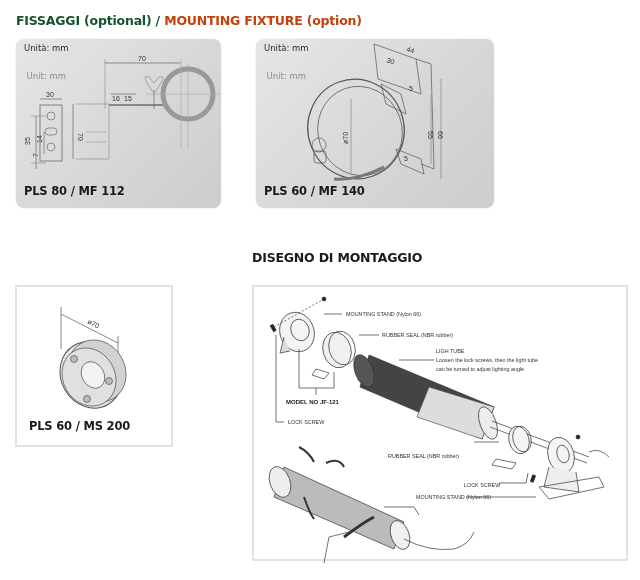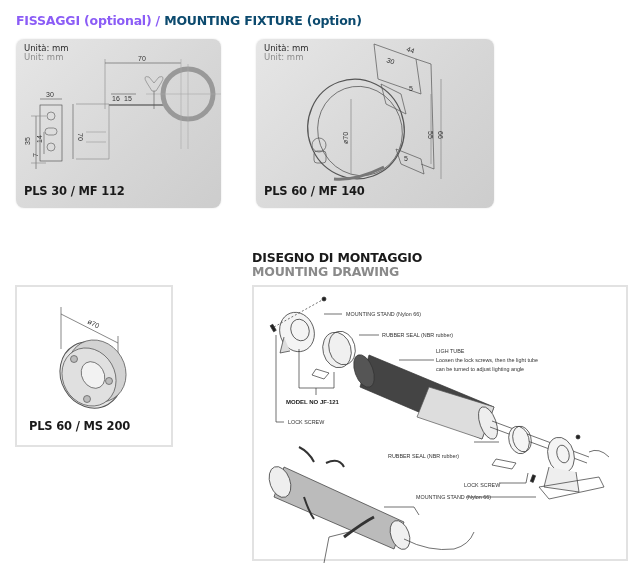--- a/index.html
+++ b/index.html
@@ -1,29 +1,29 @@
 <!DOCTYPE html>
 <html><head>
 <meta charset="utf-8">
 <style>
   * { box-sizing: border-box; margin: 0; padding: 0; }
   html, body { width: 640px; height: 580px; background: #ffffff; overflow: hidden; }
   body { position: relative; font-family: "DejaVu Sans", "Liberation Sans", sans-serif; color: #1a1a1a; }
 
   .section-title { position: absolute; left: 16px; top: 13px; font-size: 12.5px; font-weight: bold; letter-spacing: -0.2px; white-space: nowrap; }
-  .section-title .it { color: #8b5cf6; }
-  .section-title .en { color: #0c4a6e; }
+  .section-title .it { color: #14532d; }
+  .section-title .en { color: #c2410c; }
 
   .panel-gray {
     position: absolute; background: linear-gradient(135deg, #e6e6e6 0%, #d6d6d6 60%, #cdcdcd 100%);
     border-radius: 8px; box-shadow: 0 0 2px rgba(0,0,0,0.12);
   }
-  .unit { position: absolute; left: 8px; top: 5px; font-size: 8.5px; line-height: 9px; }
+  .unit { position: absolute; left: 8px; top: 5px; font-size: 8.5px; line-height: 9px; text-align: center; }
   .unit .u1 { color: #2b2b2b; display: block; }
-  .unit .u2 { color: #8c8c8c; display: block; }
+  .unit .u2 { color: #8c8c8c; display: block; margin-top: 19px; }
   .prod-label { position: absolute; left: 8px; bottom: 10px; font-size: 11.5px; font-weight: bold; color: #1a1a1a; white-space: nowrap; letter-spacing: -0.2px; }
 
   .panel-white { position: absolute; background: #fff; border: 2px solid #e2e2e2; }
 
   .drawing-title { position: absolute; left: 252px; top: 251px; font-size: 12.5px; font-weight: bold; line-height: 14px; letter-spacing: -0.2px; }
   .drawing-title .it { color: #1a1a1a; display: block; }
   .drawing-title .en { color: #8a8a8a; display: block; }
 
   svg { position: absolute; left: 0; top: 0; overflow: visible; }
   .lbl { font-family: "Liberation Sans", sans-serif; font-size: 5.4px; fill: #333; }
@@ -81,21 +81,21 @@
       <text class="dim" x="30" y="58">30</text>
       <text class="dim" x="62" y="94" transform="rotate(90 62 94)">70</text>
       <text class="dim" x="14" y="106" transform="rotate(-90 14 106)">35</text>
       <text class="dim" x="22" y="118" transform="rotate(-90 22 118)" font-size="5">7</text>
       <text class="dim" x="26" y="104" transform="rotate(-90 26 104)" font-size="5">14</text>
       <text class="dim" x="96" y="62" font-size="5">16</text>
       <text class="dim" x="108" y="62" font-size="5">15</text>
       <text class="dim" x="122" y="22">70</text>
     </g>
   </svg>
-  <div class="prod-label">PLS 30 / MF 112</div>
+  <div class="prod-label">PLS 80 / MF 112</div>
 </div>
 
 <div class="panel-gray" style="left:256px; top:39px; width:238px; height:169px;">
   <div class="unit">
     <span class="u1">Unità: mm</span>
     <span class="u2">Unit: mm</span>
   </div>
   <svg width="238" height="169">
     <g stroke="#555" stroke-width="0.7" fill="none">
 
@@ -141,21 +141,20 @@
       <circle cx="92" cy="94" r="3.5" fill="#bbb"></circle>
       <circle cx="70" cy="112" r="3.5" fill="#bbb"></circle>
     </g>
     <text class="dim" x="70" y="36" transform="rotate(28 70 36)">ø70</text>
   </svg>
   <div class="prod-label" style="left:12px; bottom:12px;">PLS 60 / MS 200</div>
 </div>
 
 <div class="drawing-title">
   <span class="it">DISEGNO DI MONTAGGIO</span>
-  <span class="en">MOUNTING DRAWING</span>
 </div>
 
 <div class="panel-white" style="left:252px; top:285px; width:376px; height:276px;">
   <svg width="376" height="276">
     <g stroke="#333" stroke-width="0.7" fill="none">
 
       <ellipse cx="43" cy="45" rx="17" ry="20" transform="rotate(-20 43 45)" fill="#f4f4f4"></ellipse>
       <ellipse cx="46" cy="43" rx="9" ry="11" transform="rotate(-20 46 43)"></ellipse>
       <path d="M30 50 L26 66 L36 64" fill="#ddd"></path>
       <line x1="20" y1="40" x2="70" y2="12" stroke-dasharray="2 2"></line>

